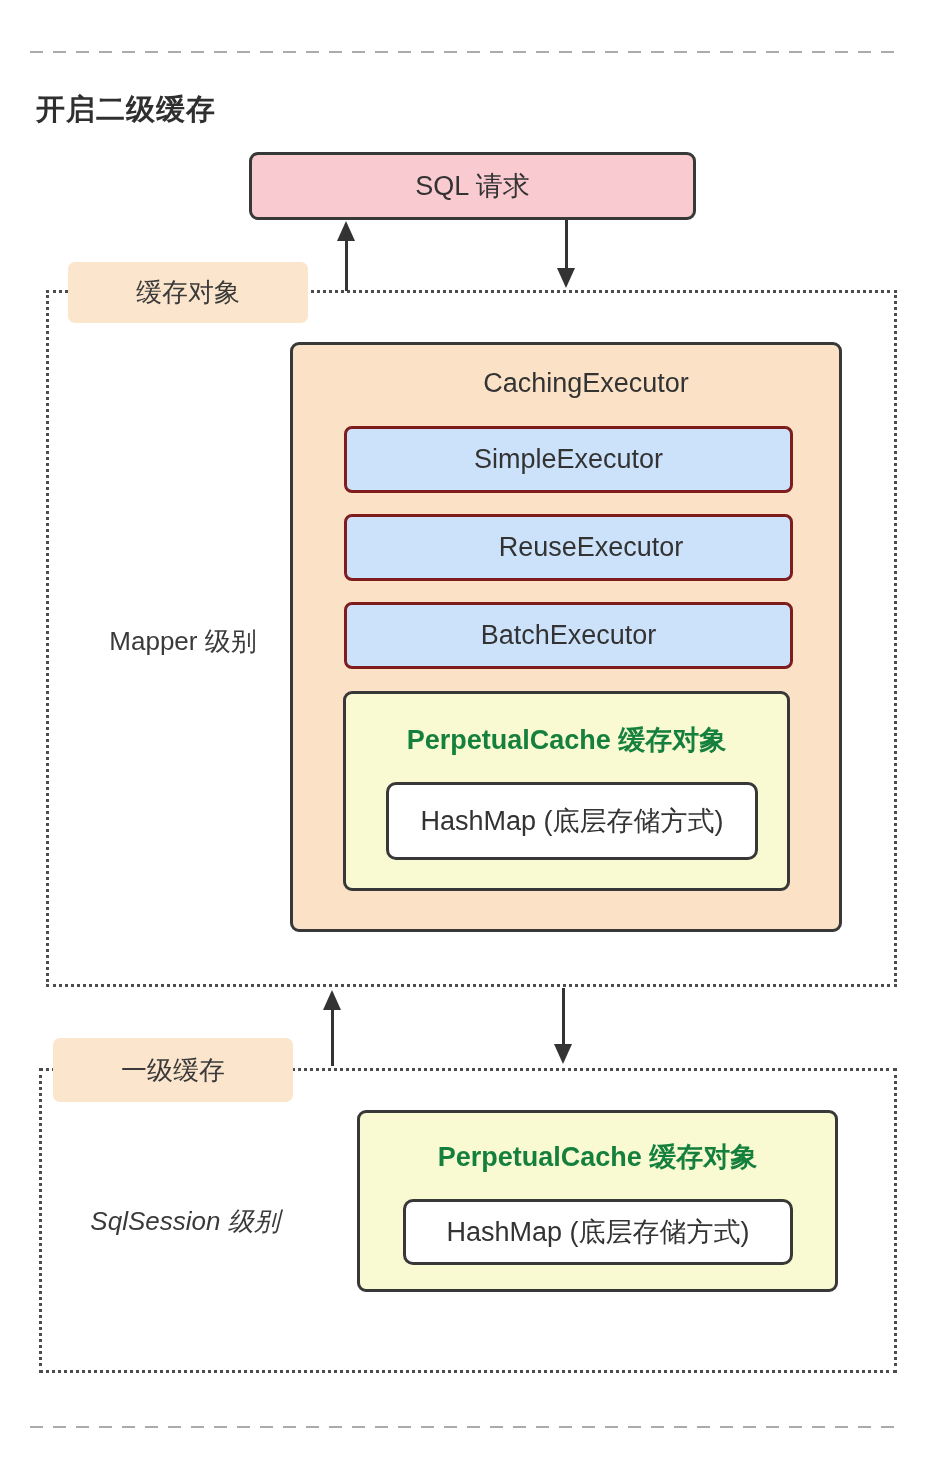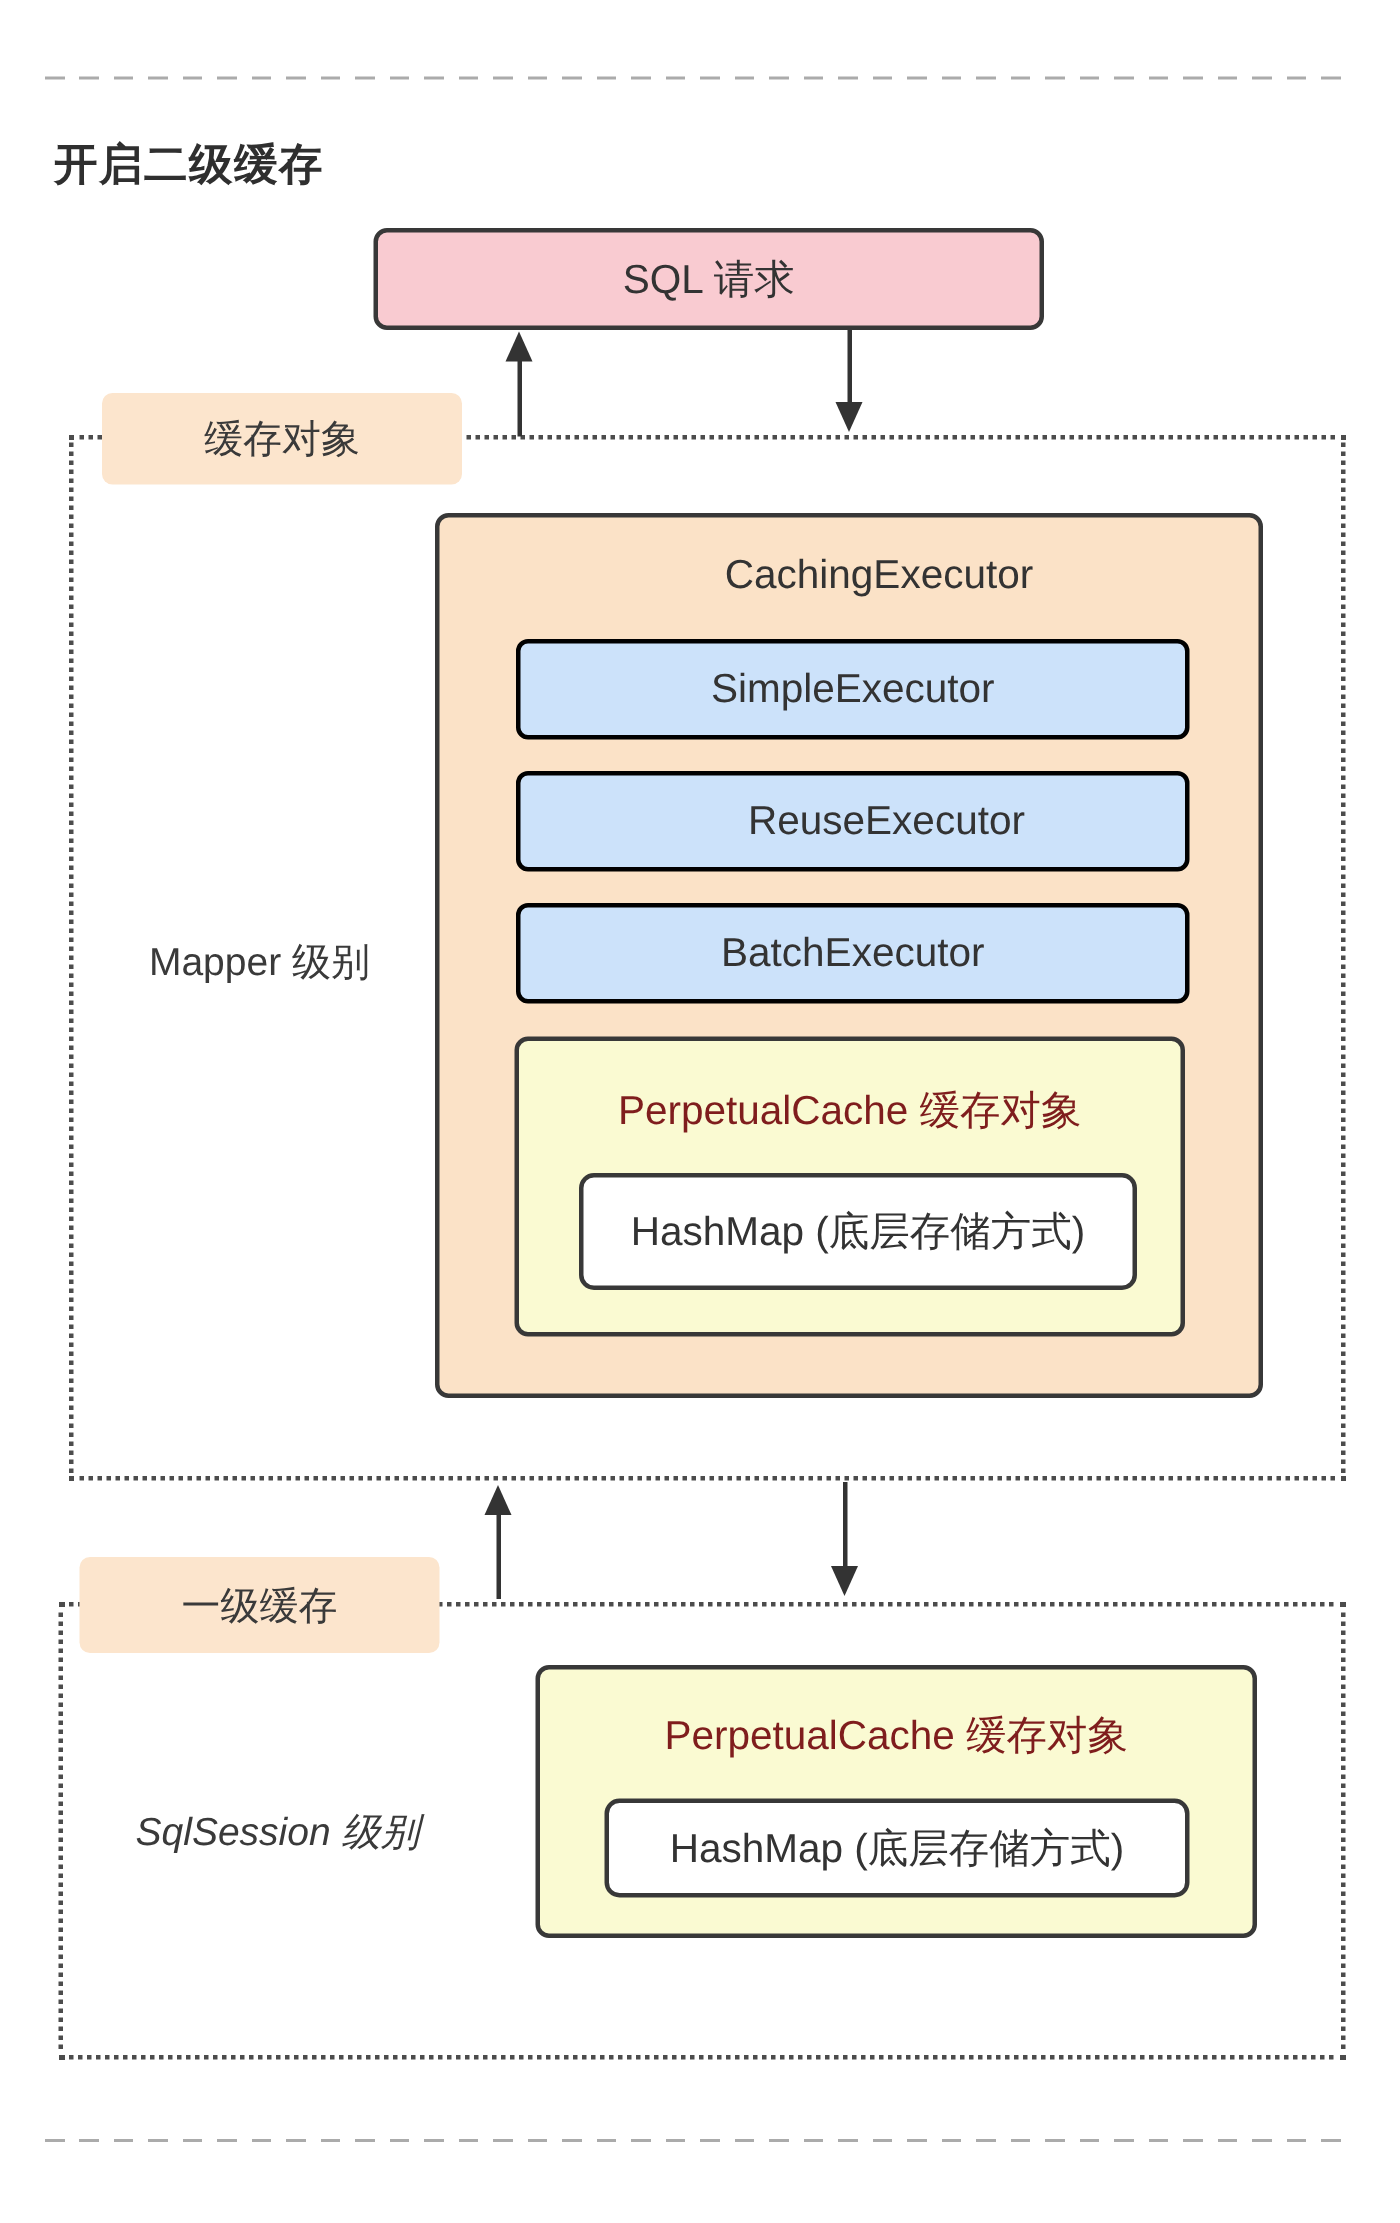--- a/index.html
+++ b/index.html
@@ -21,37 +21,37 @@
   .group{position:absolute;box-sizing:border-box;border:3px dotted #4c4c4c;background:transparent;}
   .group-l2{left:46px;top:290px;width:851px;height:697px;}
   .group-l1{left:39px;top:1068px;width:858px;height:305px;}
 
   
   .tag{position:absolute;display:flex;align-items:center;justify-content:center;background:#fce5cd;border-radius:7px;font-size:26px;color:#3a3a3a;z-index:6;}
   .tag-l2{left:68px;top:262px;width:240px;height:61px;}
   .tag-l1{left:53px;top:1038px;width:240px;height:64px;}
 
   .side-label{position:absolute;font-size:26px;color:#3a3a3a;text-align:center;z-index:2;}
-  .side-mapper{left:63px;top:624px;width:220px;}
+  .side-mapper{left:73px;top:624px;width:220px;}
   .side-sqlsession{left:75px;top:1204px;width:220px;font-style:italic;}
 
   
   .caching{position:absolute;left:290px;top:342px;width:552px;height:590px;background:#fbe2c7;border:3px solid #383838;border-radius:9px;box-sizing:border-box;z-index:2;}
   .caching-title{margin-top:23px;text-align:center;font-size:27px;color:#333333;padding-left:40px;}
 
-  .executor{position:absolute;left:51px;width:449px;height:67px;display:flex;align-items:center;justify-content:center;background:#cce2fa;border:3px solid #000000;border-radius:8px;box-sizing:border-box;font-size:27px;}
+  .executor{position:absolute;left:51px;width:449px;height:67px;display:flex;align-items:center;justify-content:center;background:#cce2fa;border:3px solid #7f1d1d;border-radius:8px;box-sizing:border-box;font-size:27px;}
   .exec-0{top:81px;}
   .exec-1{top:169px;padding-left:45px;}
   .exec-2{top:257px;}
 
   
   .cachebox{position:absolute;background:#fafad2;border:3px solid #383838;border-radius:9px;box-sizing:border-box;z-index:2;}
   .cachebox-l2{left:50px;top:346px;width:447px;height:200px;}
   .cachebox-l1{left:357px;top:1110px;width:481px;height:182px;}
-  .cache-title{text-align:center;font-size:27px;color:#7f1d1d;}
+  .cache-title{text-align:center;font-size:27px;color:#15803d;font-weight:bold;}
   .cachebox-l2 .cache-title{margin-top:28px;}
   .cachebox-l1 .cache-title{margin-top:26px;}
 
   .hashmap{position:absolute;display:flex;align-items:center;justify-content:center;background:#ffffff;border:3px solid #383838;border-radius:10px;box-sizing:border-box;font-size:27px;}
   .hashmap-l2{left:40px;top:88px;width:372px;height:78px;}
   .hashmap-l1{left:43px;top:86px;width:390px;height:66px;}
 
   
   .shaft{position:absolute;width:3px;background:#333333;z-index:5;}
   .head{position:absolute;width:0;height:0;z-index:5;}

